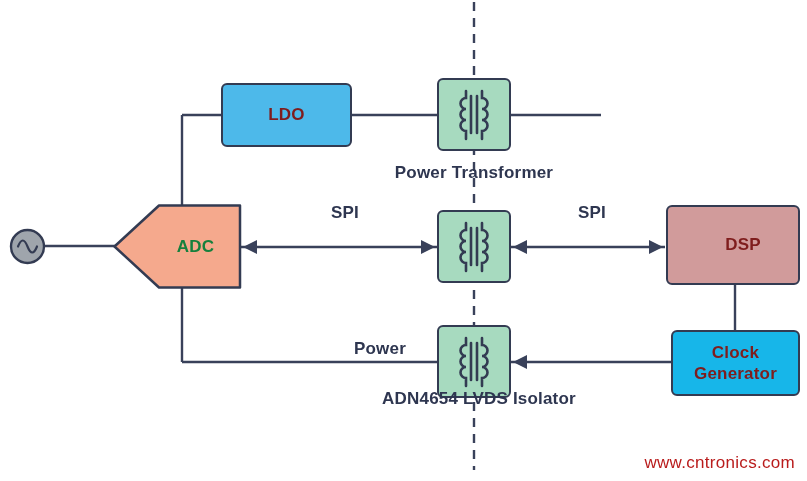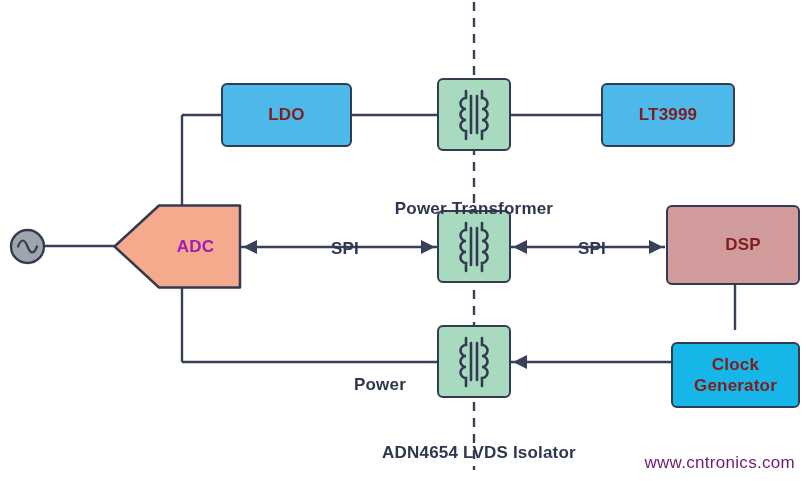--- a/index.html
+++ b/index.html
@@ -38,42 +38,41 @@
 
   .caption, .siglabel {
     position: absolute;
     z-index: 2;
     color: #2e3650;
     font-weight: 700;
     font-size: 17px;
     text-align: center;
     letter-spacing: .2px;
     white-space: nowrap;
-    margin-top: 36px;
   }
 
   .xfmr { stroke: #333b52; stroke-width: 2.6; fill: none; stroke-linecap: round; }
 
   .adc-wrap { position: absolute; left: 113px; top: 204px; width: 129px; height: 85px; z-index: 2; }
   .adc-wrap svg { position: absolute; inset: 0; }
   .adc-label {
     position: absolute; inset: 0;
     display: flex; align-items: center; justify-content: center;
     padding-left: 36px;
-    color: #a21caf; font-weight: 700; font-size: 17px; letter-spacing: .2px;
+    color: #15803d; font-weight: 700; font-size: 17px; letter-spacing: .2px;
   }
 
   .source-wrap { position: absolute; left: 8px; top: 227px; width: 39px; height: 39px; z-index: 2; }
 
   .watermark {
     position: absolute;
     right: 12px;
     bottom: 8px;
     z-index: 2;
-    color: #701a75;
+    color: #b91c1c;
     font-size: 17px;
     letter-spacing: .3px;
   }
 </style>
 </head>
 <body>
 
 <div class="canvas">
 
   <svg class="wires" width="807" height="481" viewBox="0 0 807 481">
@@ -115,23 +114,20 @@
 
   <div class="block green" style="left:437px; top:78px; width:74px; height:73px;">
     <svg class="xfmr" width="46" height="56" viewBox="0 0 46 56">
       <path d="M15 4 V11 a5.5 5.5 0 0 0 0 11 a5.5 5.5 0 0 0 0 11 a5.5 5.5 0 0 0 0 11 V52"></path>
       <path d="M31 4 V11 a5.5 5.5 0 0 1 0 11 a5.5 5.5 0 0 1 0 11 a5.5 5.5 0 0 1 0 11 V52"></path>
       <line x1="20" y1="9" x2="20" y2="46"></line>
       <line x1="26" y1="9" x2="26" y2="46"></line>
     </svg>
   </div>
 
-  <div class="block blue" style="left:601px; top:83px; width:134px; height:64px;">
-    <span>LT3999</span>
-  </div>
 
   <div class="block green" style="left:437px; top:210px; width:74px; height:73px;">
     <svg class="xfmr" width="46" height="56" viewBox="0 0 46 56">
       <path d="M15 4 V11 a5.5 5.5 0 0 0 0 11 a5.5 5.5 0 0 0 0 11 a5.5 5.5 0 0 0 0 11 V52"></path>
       <path d="M31 4 V11 a5.5 5.5 0 0 1 0 11 a5.5 5.5 0 0 1 0 11 a5.5 5.5 0 0 1 0 11 V52"></path>
       <line x1="20" y1="9" x2="20" y2="46"></line>
       <line x1="26" y1="9" x2="26" y2="46"></line>
     </svg>
   </div>
 
@@ -141,26 +137,26 @@
 
   <div class="block green" style="left:437px; top:325px; width:74px; height:73px;">
     <svg class="xfmr" width="46" height="56" viewBox="0 0 46 56">
       <path d="M15 4 V11 a5.5 5.5 0 0 0 0 11 a5.5 5.5 0 0 0 0 11 a5.5 5.5 0 0 0 0 11 V52"></path>
       <path d="M31 4 V11 a5.5 5.5 0 0 1 0 11 a5.5 5.5 0 0 1 0 11 a5.5 5.5 0 0 1 0 11 V52"></path>
       <line x1="20" y1="9" x2="20" y2="46"></line>
       <line x1="26" y1="9" x2="26" y2="46"></line>
     </svg>
   </div>
 
-  <div class="block cyan" style="left:671px; top:342px; width:129px; height:66px; padding:0 8px;">
+  <div class="block cyan" style="left:671px; top:330px; width:129px; height:66px; padding:0 8px;">
     <span>Clock Generator</span>
   </div>
 
   <div class="caption" style="left:339px; top:163px; width:270px;">Power Transformer</div>
-  <div class="caption" style="left:334px; top:407px; width:290px;">ADN4654 LVDS Isolator</div>
+  <div class="caption" style="left:334px; top:389px; width:290px;">ADN4654 LVDS Isolator</div>
 
   <div class="siglabel" style="left:310px; top:203px; width:70px;">SPI</div>
   <div class="siglabel" style="left:557px; top:203px; width:70px;">SPI</div>
   <div class="siglabel" style="left:343px; top:339px; width:74px;">Power</div>
 
   <div class="watermark">www.cntronics.com</div>
 
 </div>
 
 </body></html>

